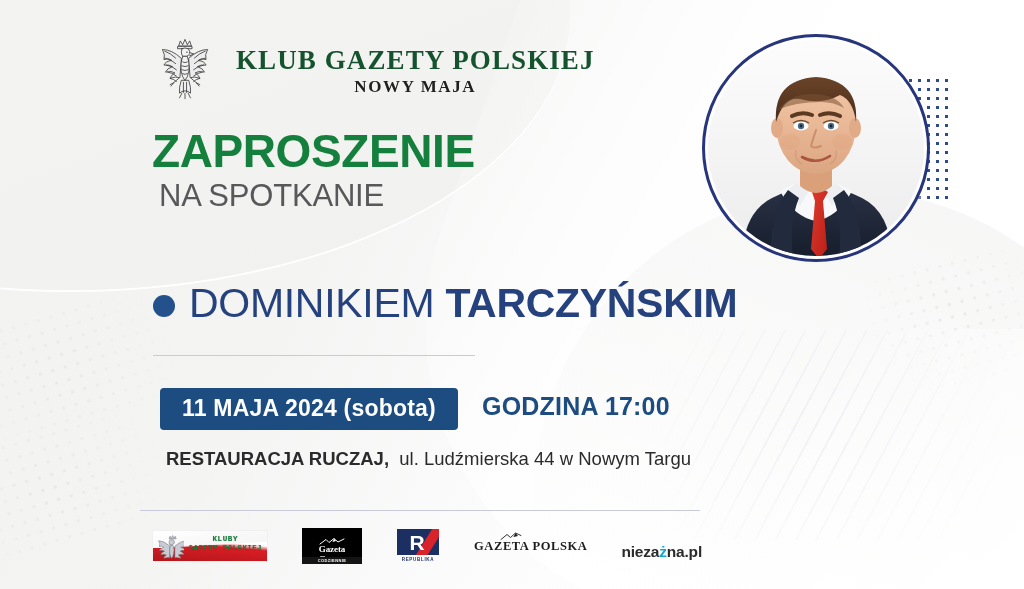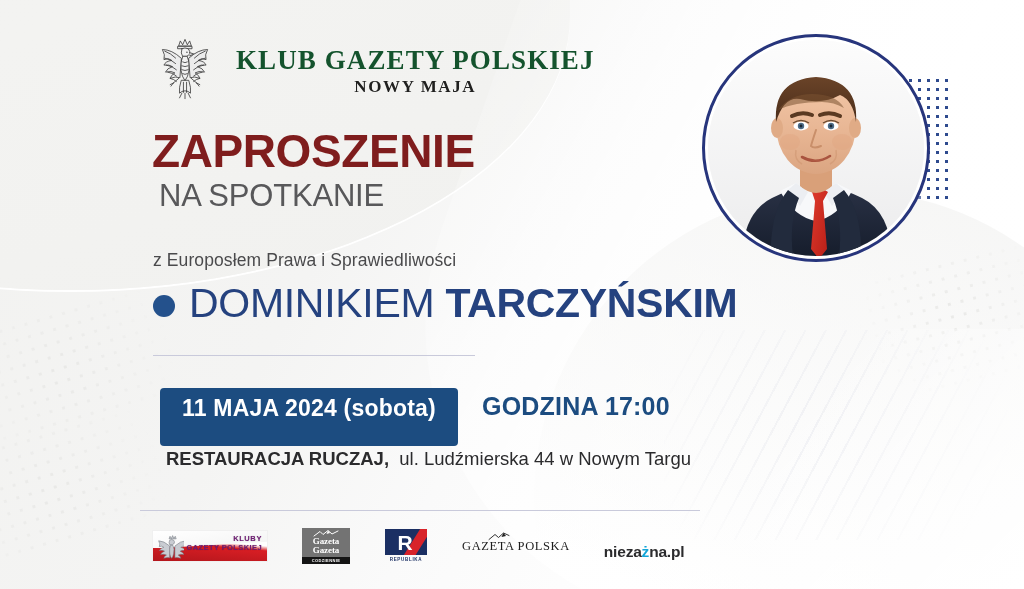--- a/index.html
+++ b/index.html
@@ -164,21 +164,21 @@
   }
 
   
   .headline {
     position: absolute;
     left: 152px;
     top: 128px;
     font-size: 46px;
     font-weight: 700;
     letter-spacing: -0.4px;
-    color: #7f1d1d;
+    color: #15803d;
     line-height: 1;
   }
   .subhead {
     position: absolute;
     left: 159px;
     top: 180px;
     font-size: 31px;
     font-weight: 400;
     letter-spacing: -0.2px;
     color: #58585a;
@@ -233,21 +233,21 @@
   
   .date-badge {
     position: absolute;
     left: 160px;
     top: 388px;
     background: #1c4c80;
     color: #ffffff;
     font-size: 23px;
     font-weight: 700;
     letter-spacing: .2px;
-    padding: 9px 22px 26px 22px;
+    padding: 9px 22px 10px 22px;
     border-radius: 4px;
     line-height: 1;
     white-space: nowrap;
   }
   .time-text {
     position: absolute;
     left: 482px;
     top: 394px;
     font-size: 25px;
     font-weight: 700;
@@ -297,35 +297,35 @@
   .kgp-banner .flag-white {
     position: absolute; left: 0; top: 0; width: 100%; height: 58%;
     background: linear-gradient(170deg, #ffffff, #f3f3f3);
     clip-path: polygon(0 0, 100% 0, 100% 62%, 0 100%);
   }
   .kgp-banner .kgp-eagle {
     position: absolute; left: 5px; top: 2px; width: 26px; height: 26px;
   }
   .kgp-banner .kgp-words {
     position: absolute; right: 5px; top: 4px;
-    font-family: Liberation Sans, sans-serif;
-    color: #701a75;
-    text-align: right;
+    font-family: Liberation Mono, monospace;
+    color: #15803d;
+    text-align: center;
     line-height: 1.15;
     font-weight: 700;
     text-shadow: 0 0 1px rgba(0,0,0,.35);
   }
   .kgp-w1 { font-size: 7.5px; letter-spacing: .6px; }
   .kgp-w2 { font-size: 7.5px; letter-spacing: .4px; }
 
   .gp-box {
-    width: 48px; height: 34px;
-    background: #737373;
+    width: 60px; height: 34px;
+    background: #000000;
     display: flex; flex-direction: column;
-    align-items: center; justify-content: flex-start;
+    align-items: center; justify-content: flex-end;
     padding-top: 2px;
     position: relative;
   }
   .gp-bird { width: 26px; height: 7px; display: block; }
   .gp-t1, .gp-t2 {
     font-family: "Liberation Serif", serif;
     color: #ffffff; font-weight: 700; font-size: 9px;
     line-height: 1.05; letter-spacing: -.1px;
   }
   .gp-bar {
@@ -358,21 +358,21 @@
   }
   .rep-word {
     font-size: 4.5px; font-weight: 700; color: #1b2f63;
     letter-spacing: .7px; margin-top: 2px;
   }
 
   .gpk-logo { display: flex; flex-direction: column; align-items: center; position: relative; }
   .gpk-bird { width: 22px; height: 9px; position: absolute; top: -7px; left: 26px; }
   .gpk-text {
     font-family: "Liberation Serif", serif;
-    font-weight: 400; font-size: 12.5px; letter-spacing: .6px;
+    font-weight: 700; font-size: 12.5px; letter-spacing: .6px;
     color: #1c1c1c;
   }
 
   .nz-logo {
     font-size: 15.5px; font-weight: 700; color: #2b2b2d;
     letter-spacing: -.2px;
     margin-top: 12px;
   }
   .nz-accent { color: #12a5d8; }
 </style>
@@ -425,21 +425,20 @@
     </span>
     <div class="header-logo-text">
       <div class="club-line1">KLUB GAZETY POLSKIEJ</div>
       <div class="club-line2">NOWY MAJA</div>
     </div>
   </div>
 
   <div class="headline">ZAPROSZENIE</div>
   <div class="subhead">NA SPOTKANIE</div>
 
-  <div class="guest-role">z Europosłem Prawa i Sprawiedliwości</div>
 
   <div class="guest-name-row">
     <span class="guest-bullet"></span>
     <span class="guest-name">
       <span class="guest-first">DOMINIKIEM</span><span>&nbsp;</span><span class="guest-last">TARCZYŃSKIM</span>
     </span>
   </div>
 
   <div class="rule rule-top"></div>
   <div class="rule rule-bottom"></div>

